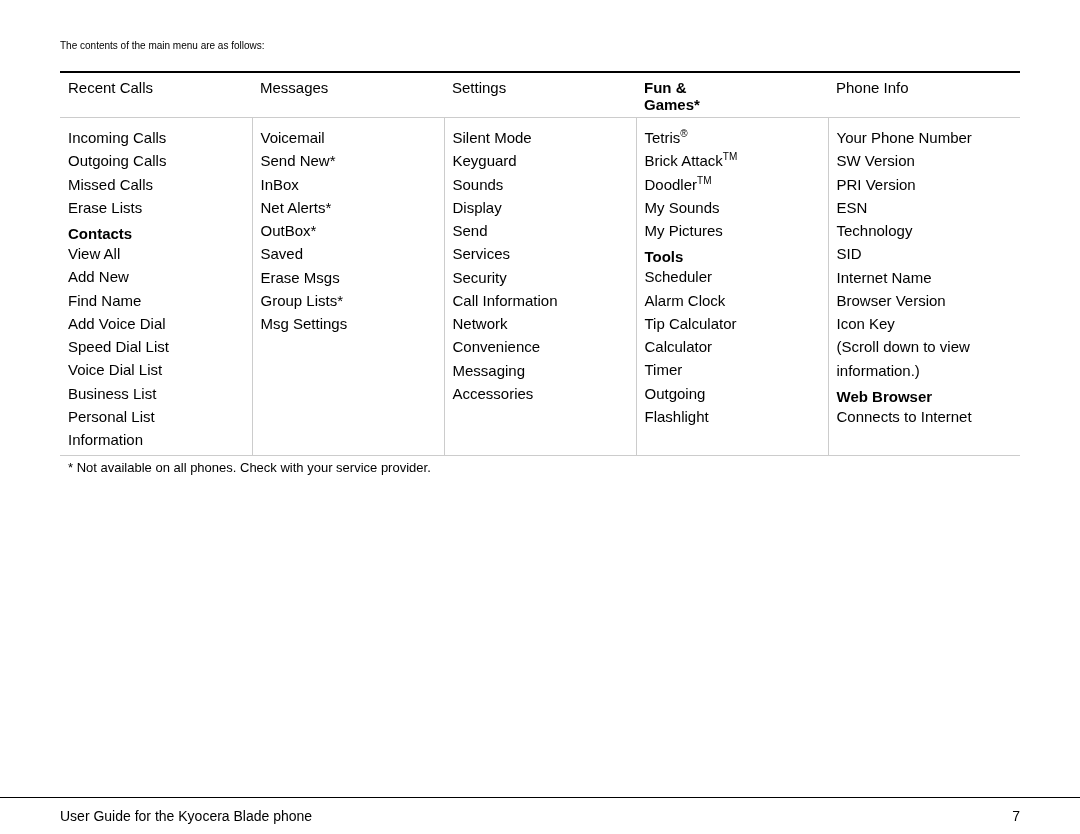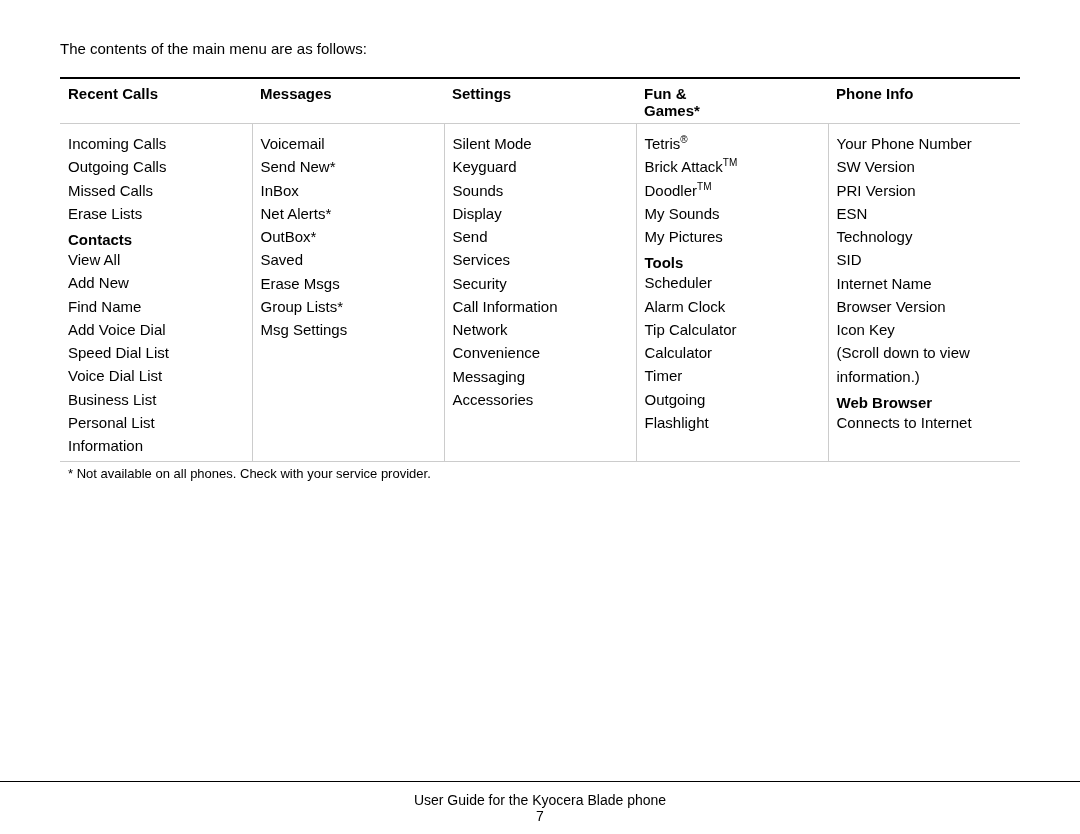--- a/index.html
+++ b/index.html
@@ -14,30 +14,30 @@
     }
     .page {
       padding: 40px 60px 60px 60px;
     }
     h1 {
       font-size: 28px;
       font-weight: bold;
       margin-bottom: 16px;
     }
     .intro {
-      font-size: 15px;
+      font-size: 10px;
       margin-bottom: 20px;
     }
     table {
       width: 100%;
       border-collapse: collapse;
       table-layout: fixed;
     }
     th {
-      font-weight: bold;
+      font-weight: normal;
       font-size: 15px;
       text-align: left;
       border-top: 2px solid #000;
       border-bottom: 1px solid #ccc;
       padding: 6px 8px 4px 8px;
       vertical-align: top;
     }
     td {
       vertical-align: top;
       padding: 4px 8px;
@@ -72,21 +72,20 @@
       position: absolute;
       bottom: 0;
       left: 0;
       right: 0;
       border-top: 1px solid #000;
       padding: 10px 60px;
       display: flex;
       justify-content: space-between;
       align-items: center;
       font-size: 14px;
-      flex-direction: column;
     }
     sup {
       font-size: 10px;
     }
   </style>
 </head>
 <body>
 
 <div class="page">
   <p class="intro">The contents of the main menu are as follows:</p>

